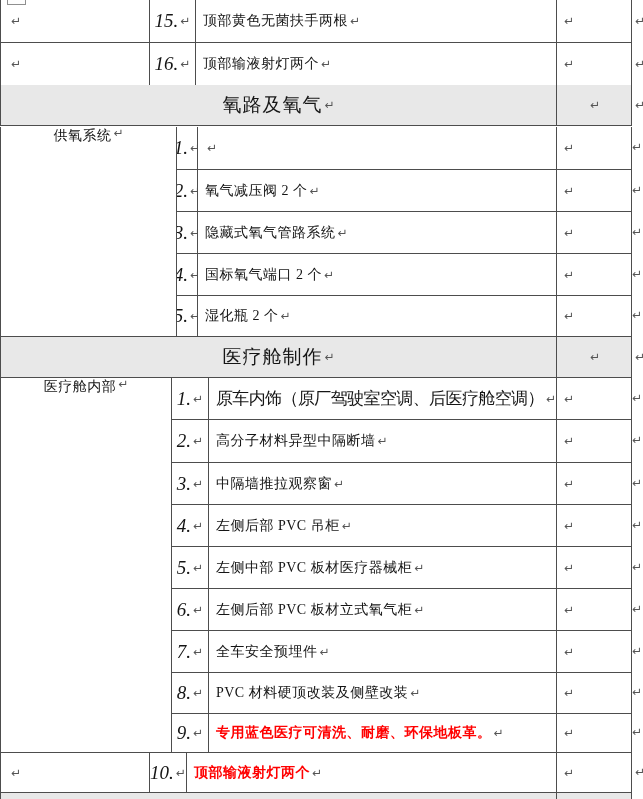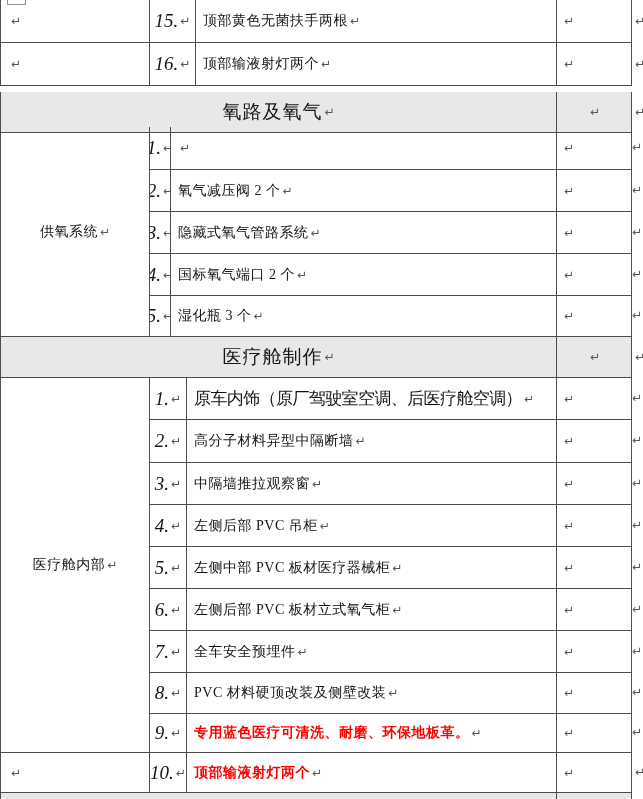--- a/index.html
+++ b/index.html
@@ -35,22 +35,22 @@
   .c-numb{width:37px;justify-content:center;}
   .c-desc{flex:1;padding-left:7px;}
   .c-last{width:75px;padding-left:5px;}
   .c-last.cc{justify-content:center;padding-left:0;}
   .c-merged{flex:1;justify-content:center;}
   .gray{background:var(--gray);}
 
   
   .section{position:absolute;left:0;width:643px;display:flex;}
   .sec-cells{width:632px;display:flex;border-left:1px solid var(--bc);}
-  .sec-label{width:149px;border-right:1px solid var(--bc);border-bottom:1px solid var(--bc);
-             display:flex;align-items:center;justify-content:center;overflow:hidden;white-space:nowrap;}
+  .sec-label{width:176px;border-right:1px solid var(--bc);border-bottom:1px solid var(--bc);
+             display:flex;justify-content:center;overflow:hidden;white-space:nowrap;}
   .sec-rows{flex:1;display:flex;flex-direction:column;}
   .sec-row{position:relative;display:flex;border-bottom:1px solid var(--bc);}
   .sec-row .cell:last-of-type{border-right:1px solid var(--bc);}
 
   .t{font-size:14px;letter-spacing:0.5px;}
   .num{font-size:19px;letter-spacing:0;font-style:italic;}
   .hdr{font-size:19px;letter-spacing:1px;}
   .tight{font-size:17px;letter-spacing:-0.6px;}
   .red{color:var(--red);font-weight:bold;}
 
@@ -99,21 +99,21 @@
           <span class="t">顶部输液射灯两个</span>
           <span class="pm">↵</span>
         </div>
       <div class="cell c-last">
           <span class="pm">↵</span>
         </div>
     </div>
     <span class="pm out">↵</span>
   </div>
 
-  <div class="row" style="top:92px;height:41px">
+  <div class="row" style="top:85px;height:41px">
     <div class="cells">
       <div class="cell c-merged gray">
           <span class="hdr">氧路及氧气</span>
           <span class="pm">↵</span>
         </div>
       <div class="cell c-last cc gray">
           <span class="pm">↵</span>
         </div>
     </div>
     <span class="pm out">↵</span>
@@ -180,21 +180,21 @@
               <span class="pm">↵</span>
             </div>
           <span class="pm out">↵</span>
         </div>
         <div class="sec-row" style="height:41px">
           <div class="cell c-numa">
               <span class="num">5.</span>
               <span class="pm">↵</span>
             </div>
           <div class="cell c-desc">
-              <span class="t">湿化瓶 3 个</span>
+              <span class="t">湿化瓶 2 个</span>
               <span class="pm">↵</span>
             </div>
           <div class="cell c-last">
               <span class="pm">↵</span>
             </div>
           <span class="pm out">↵</span>
         </div>
       </div>
     </div>
   </div>

